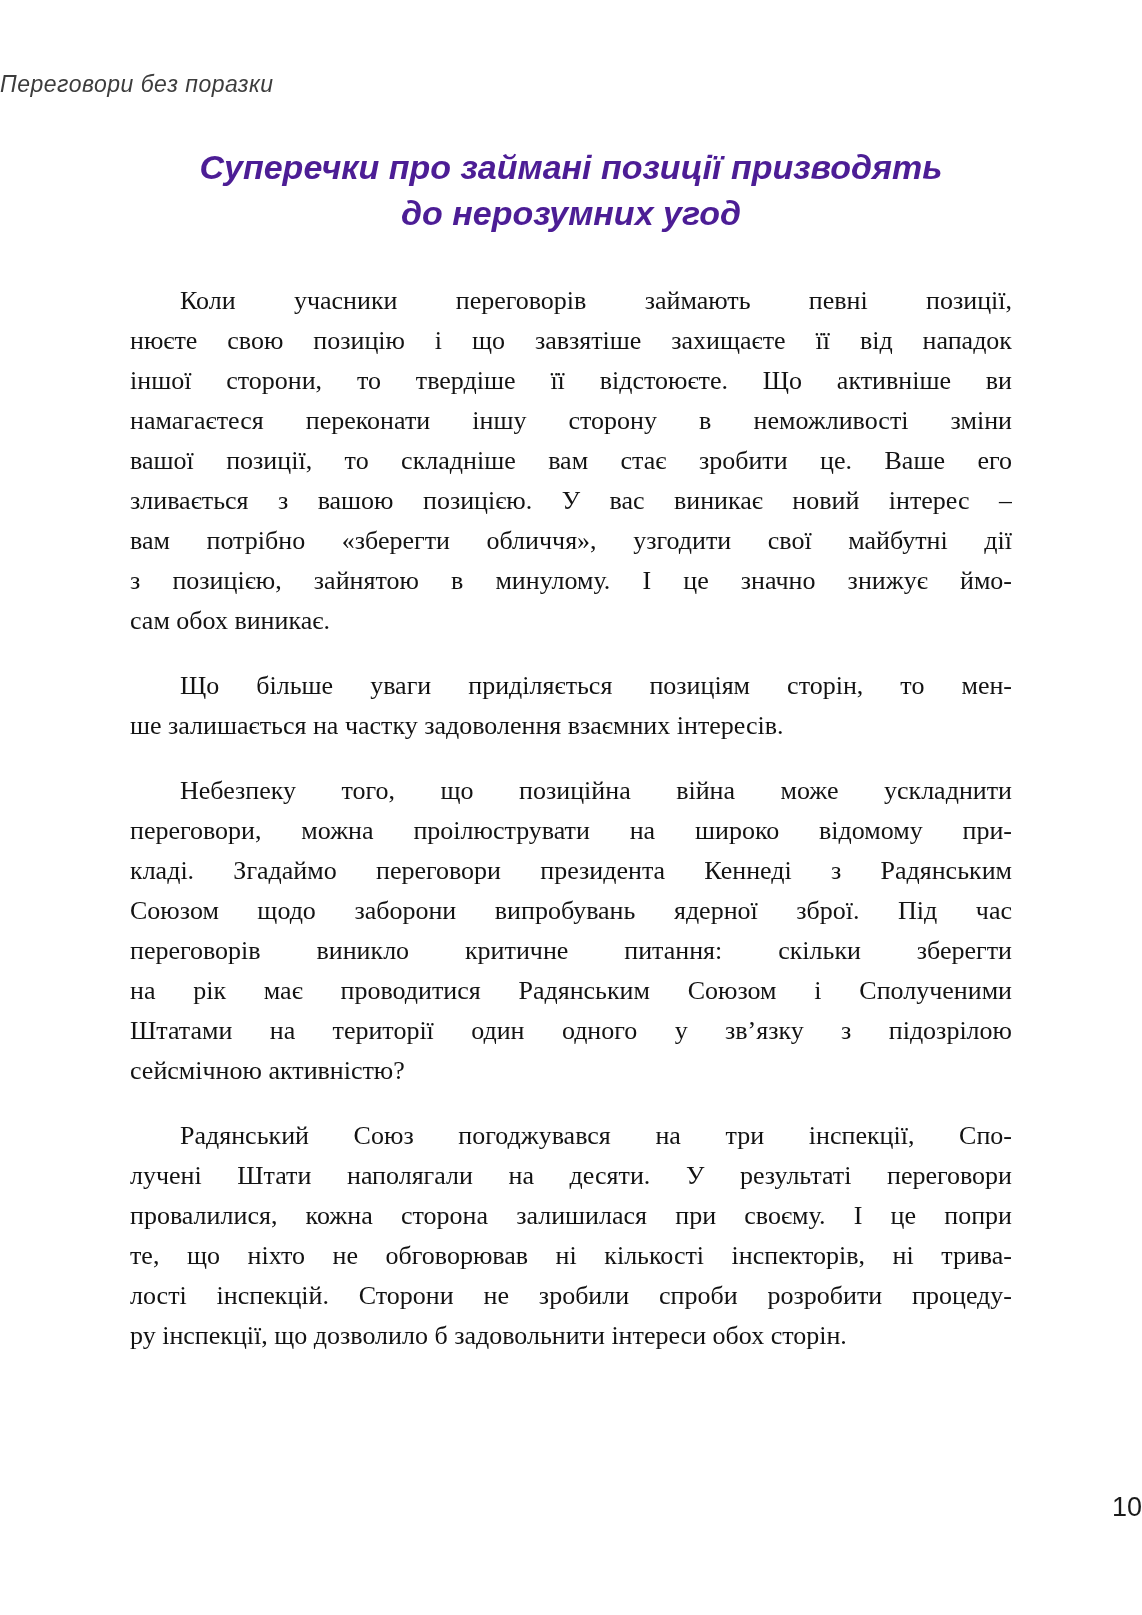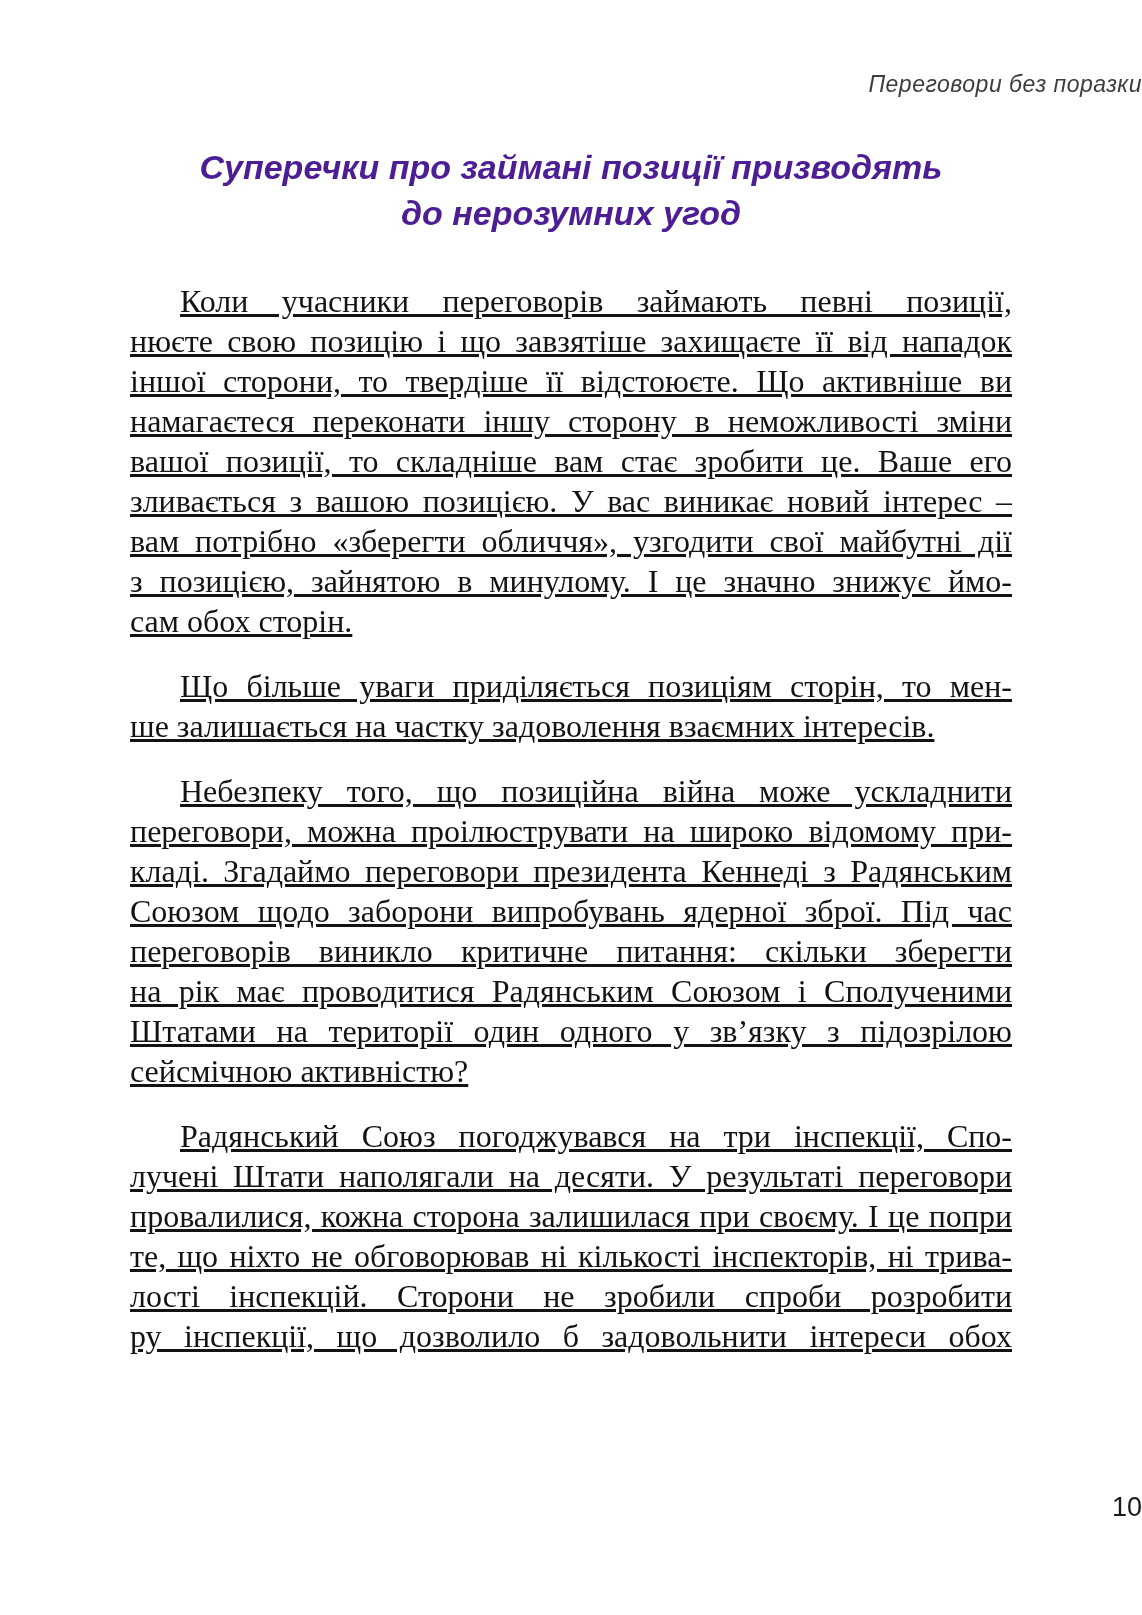--- a/index.html
+++ b/index.html
@@ -14,21 +14,21 @@
     background: #ffffff;
     overflow: hidden;
     font-family: "Liberation Serif", serif;
     color: #131313;
   }
   .running-header {
     position: absolute;
     top: 70px;
     left: 0;
     width: 100%;
-    text-align: right;
+    text-align: left;
     font-family: "Liberation Sans", sans-serif;
     font-style: italic;
     font-size: 23px;
     line-height: 28px;
     color: #3d3d3d;
     letter-spacing: 0.5px;
   }
   .section-heading {
     position: absolute;
     top: 144px;
@@ -40,23 +40,22 @@
     font-weight: bold;
     font-size: 34px;
     line-height: 46px;
     color: #4c1d95;
   }
   .body-text {
     position: absolute;
     top: 281px;
     left: 130px;
     width: 882px;
-    font-size: 32px;
+    font-size: 26px;
     line-height: 40px;
-    text-decoration: underline;
   }
   .para {
     margin: 0 0 25px 0;
   }
   .ln {
     text-align: justify;
     text-align-last: justify;
     height: 40px;
     overflow: hidden;
   }
@@ -93,21 +92,21 @@
 
     <div class="para">
       <div class="ln first">Коли учасники переговорів займають певні позиції,</div>
       <div class="ln">нюєте свою позицію і що завзятіше захищаєте її від нападок</div>
       <div class="ln">іншої сторони, то твердіше її відстоюєте. Що активніше ви</div>
       <div class="ln">намагаєтеся переконати іншу сторону в неможливості зміни</div>
       <div class="ln">вашої позиції, то складніше вам стає зробити це. Ваше его</div>
       <div class="ln">зливається з вашою позицією. У вас виникає новий інтерес –</div>
       <div class="ln">вам потрібно «зберегти обличчя», узгодити свої майбутні дії</div>
       <div class="ln">з позицією, зайнятою в минулому. І це значно знижує ймо-</div>
-      <div class="ln last">сам обох сторін.</div>
+      <div class="ln last">сам обох виникає.</div>
     </div>
 
     <div class="para">
       <div class="ln first">Що більше уваги приділяється позиціям сторін, то мен-</div>
       <div class="ln last">ше залишається на частку задоволення взаємних інтересів.</div>
     </div>
 
     <div class="para">
       <div class="ln first">Небезпеку того, що позиційна війна може ускладнити</div>
       <div class="ln">переговори, можна проілюструвати на широко відомому при-</div>

